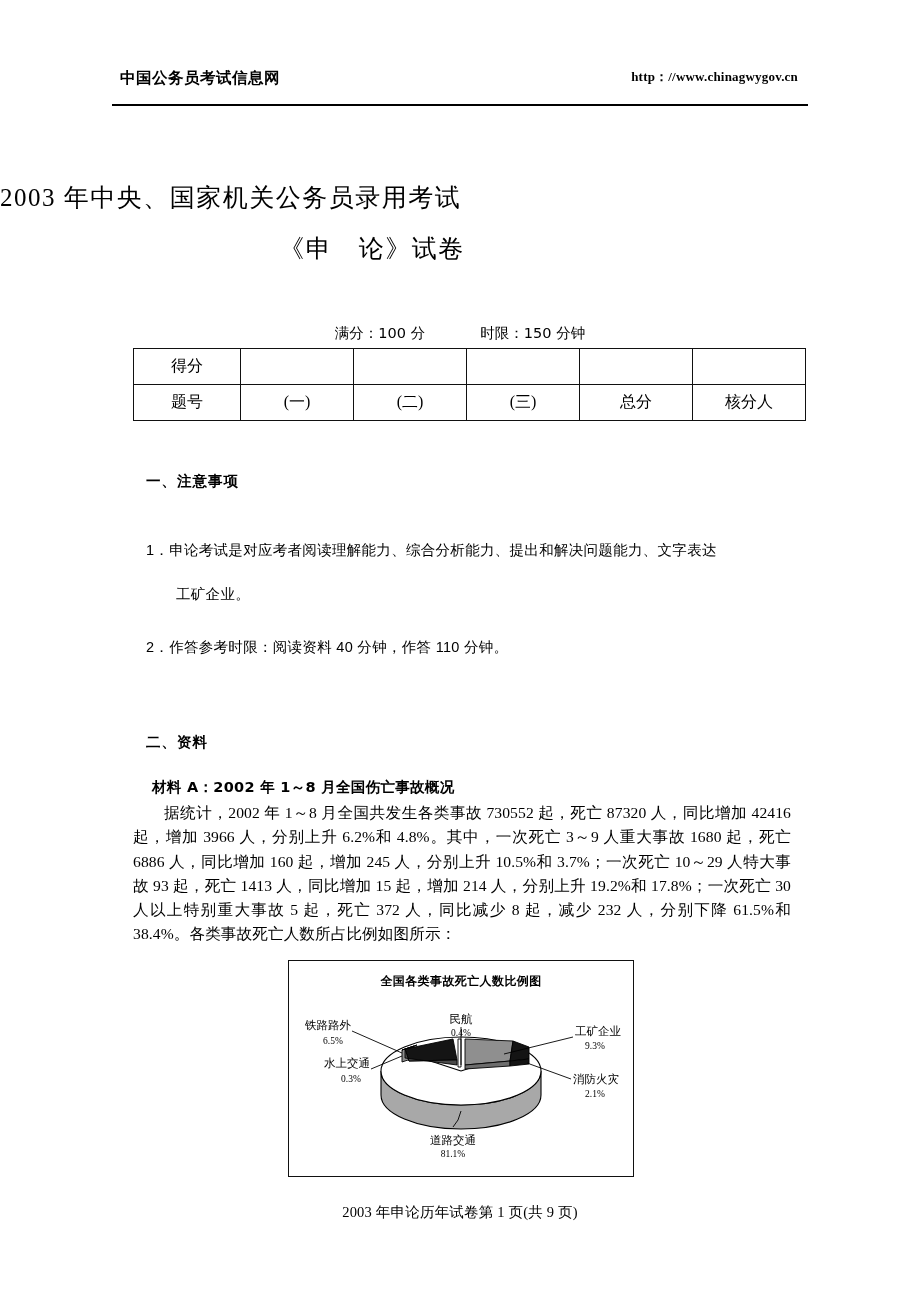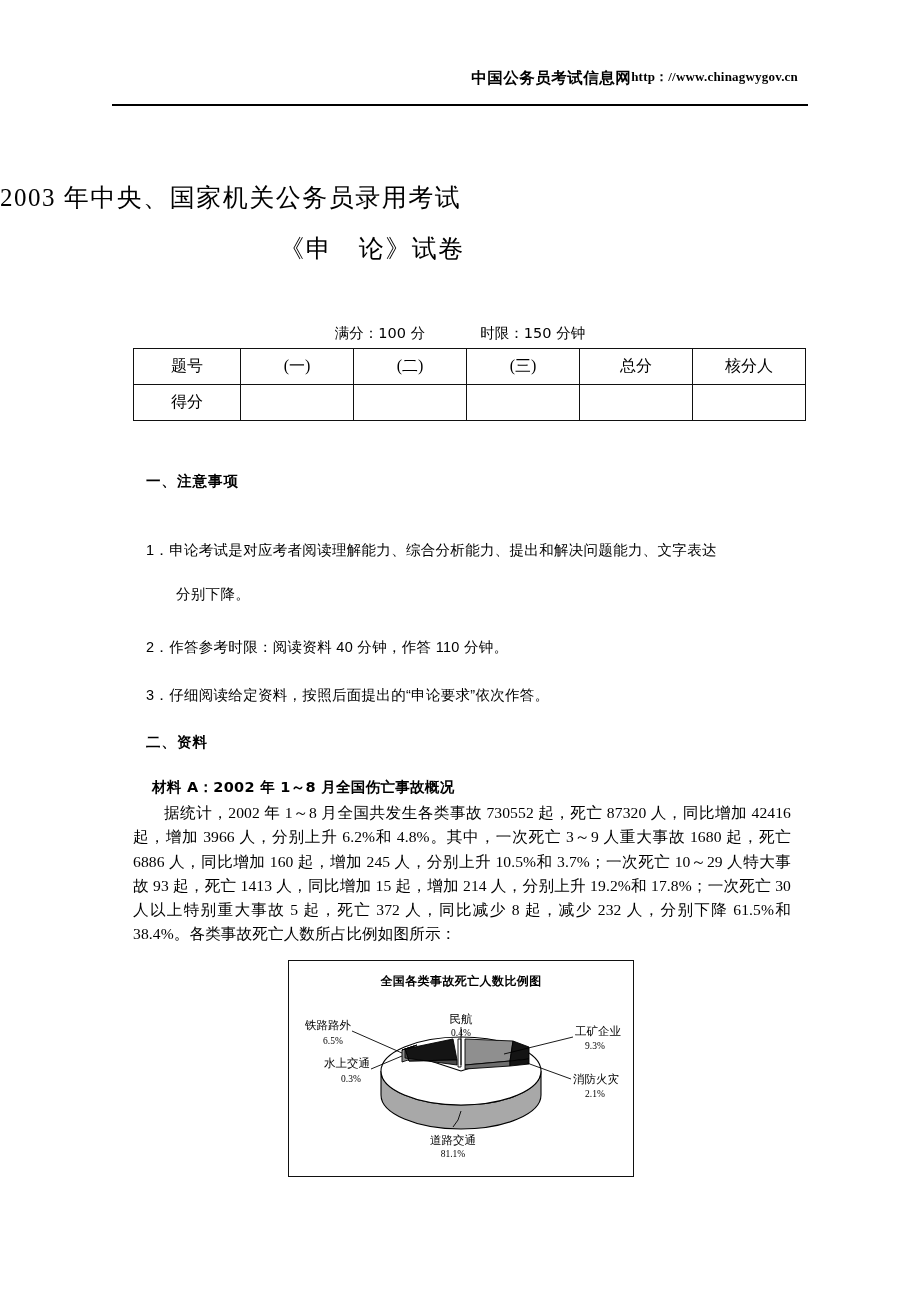--- a/index.html
+++ b/index.html
@@ -24,21 +24,21 @@
   
   .site-header {
     position: absolute;
     left: 112px;
     top: 64px;
     width: 696px;
     height: 40px;
     border-bottom: 2.5px solid #000;
     display: flex;
     align-items: flex-start;
-    justify-content: flex-end;
+    justify-content: space-between;
   }
   .site-header .brand {
     font-family: "DejaVu Sans", sans-serif;
     font-size: 15.5px;
     font-weight: 700;
     letter-spacing: 0.5px;
     padding-left: 8px;
     padding-top: 4px;
   }
   .site-header .url {
@@ -206,44 +206,43 @@
   <div class="doc-subtitle">《申　论》试卷</div>
 
   <div class="exam-meta">
     <span>满分：100 分</span>
     <span class="gap"></span>
     <span>时限：150 分钟</span>
   </div>
 
   <table class="score-table">
     <tbody>
+      <tr>
+        <td class="c-label">得分</td>
+        <td class="c-q"></td>
+        <td class="c-q"></td>
+        <td class="c-q"></td>
+        <td class="c-q"></td>
+        <td class="c-q"></td>
+      </tr>
       <tr>
         <td class="c-label">题号</td>
         <td class="c-q">(一)</td>
         <td class="c-q">(二)</td>
         <td class="c-q">(三)</td>
         <td class="c-q">总分</td>
         <td class="c-q">核分人</td>
       </tr>
-      <tr>
-        <td class="c-label">得分</td>
-        <td class="c-q"></td>
-        <td class="c-q"></td>
-        <td class="c-q"></td>
-        <td class="c-q"></td>
-        <td class="c-q"></td>
-      </tr>
     </tbody>
   </table>
 
   <div class="sec-heading" id="sec-notes">一、注意事项</div>
   <div class="note-item" id="note-1">1．申论考试是对应考者阅读理解能力、综合分析能力、提出和解决问题能力、文字表达</div>
-  <div class="note-item" id="note-1b">分别下降。</div>
+  <div class="note-item" id="note-1b">工矿企业。</div>
   <div class="note-item" id="note-2">2．作答参考时限：阅读资料 40 分钟，作答 110 分钟。</div>
-  <div class="note-item" id="note-3">3．仔细阅读给定资料，按照后面提出的“申论要求”依次作答。</div>
 
   <div class="sec-heading" id="sec-materials">二、资料</div>
   <div class="material-title">材料 A：2002 年 1～8 月全国伤亡事故概况</div>
   <div class="material-body">据统计，2002 年 1～8 月全国共发生各类事故 730552 起，死亡 87320 人，同比增加 42416 起，增加 3966 人，分别上升 6.2%和 4.8%。其中，一次死亡 3～9 人重大事故 1680 起，死亡 6886 人，同比增加 160 起，增加 245 人，分别上升 10.5%和 3.7%；一次死亡 10～29 人特大事故 93 起，死亡 1413 人，同比增加 15 起，增加 214 人，分别上升 19.2%和 17.8%；一次死亡 30 人以上特别重大事故 5 起，死亡 372 人，同比减少 8 起，减少 232 人，分别下降 61.5%和 38.4%。各类事故死亡人数所占比例如图所示：</div>
 
   <div class="chart-box">
     <div class="chart-title">全国各类事故死亡人数比例图</div>
 
     <svg class="chart-svg" viewBox="0 0 344 215">
       <g>
@@ -295,14 +294,15 @@
 
         <text x="284" y="122" text-anchor="start" font-family="Liberation Serif, serif" font-size="11.5" fill="#000">消防火灾</text>
         <text x="306" y="136" text-anchor="middle" font-family="Liberation Serif, serif" font-size="9.5" fill="#000">2.1%</text>
 
         <text x="164" y="183" text-anchor="middle" font-family="Liberation Serif, serif" font-size="11.5" fill="#000">道路交通</text>
         <text x="164" y="196" text-anchor="middle" font-family="Liberation Serif, serif" font-size="9.5" fill="#000">81.1%</text>
       </g>
     </svg>
   </div>
 
+  <div class="footer">2003 年申论历年试卷第 1 页(共 9 页)</div>
 
 </div>
 
 </body></html>

